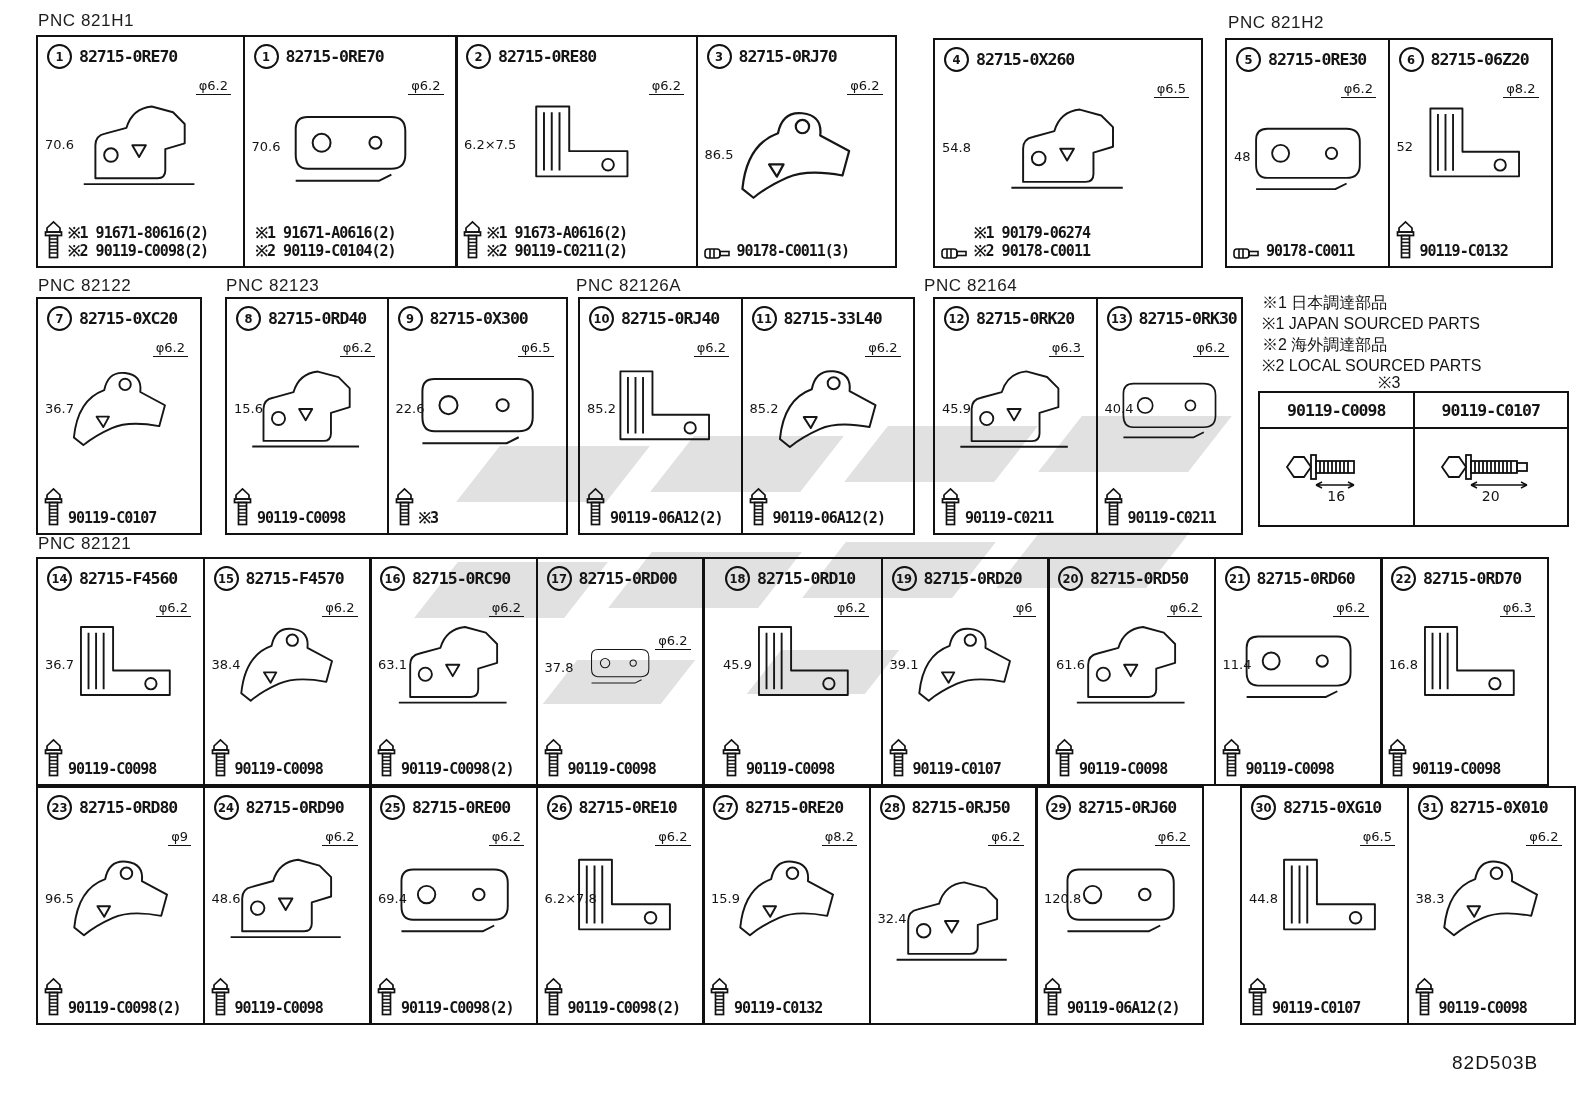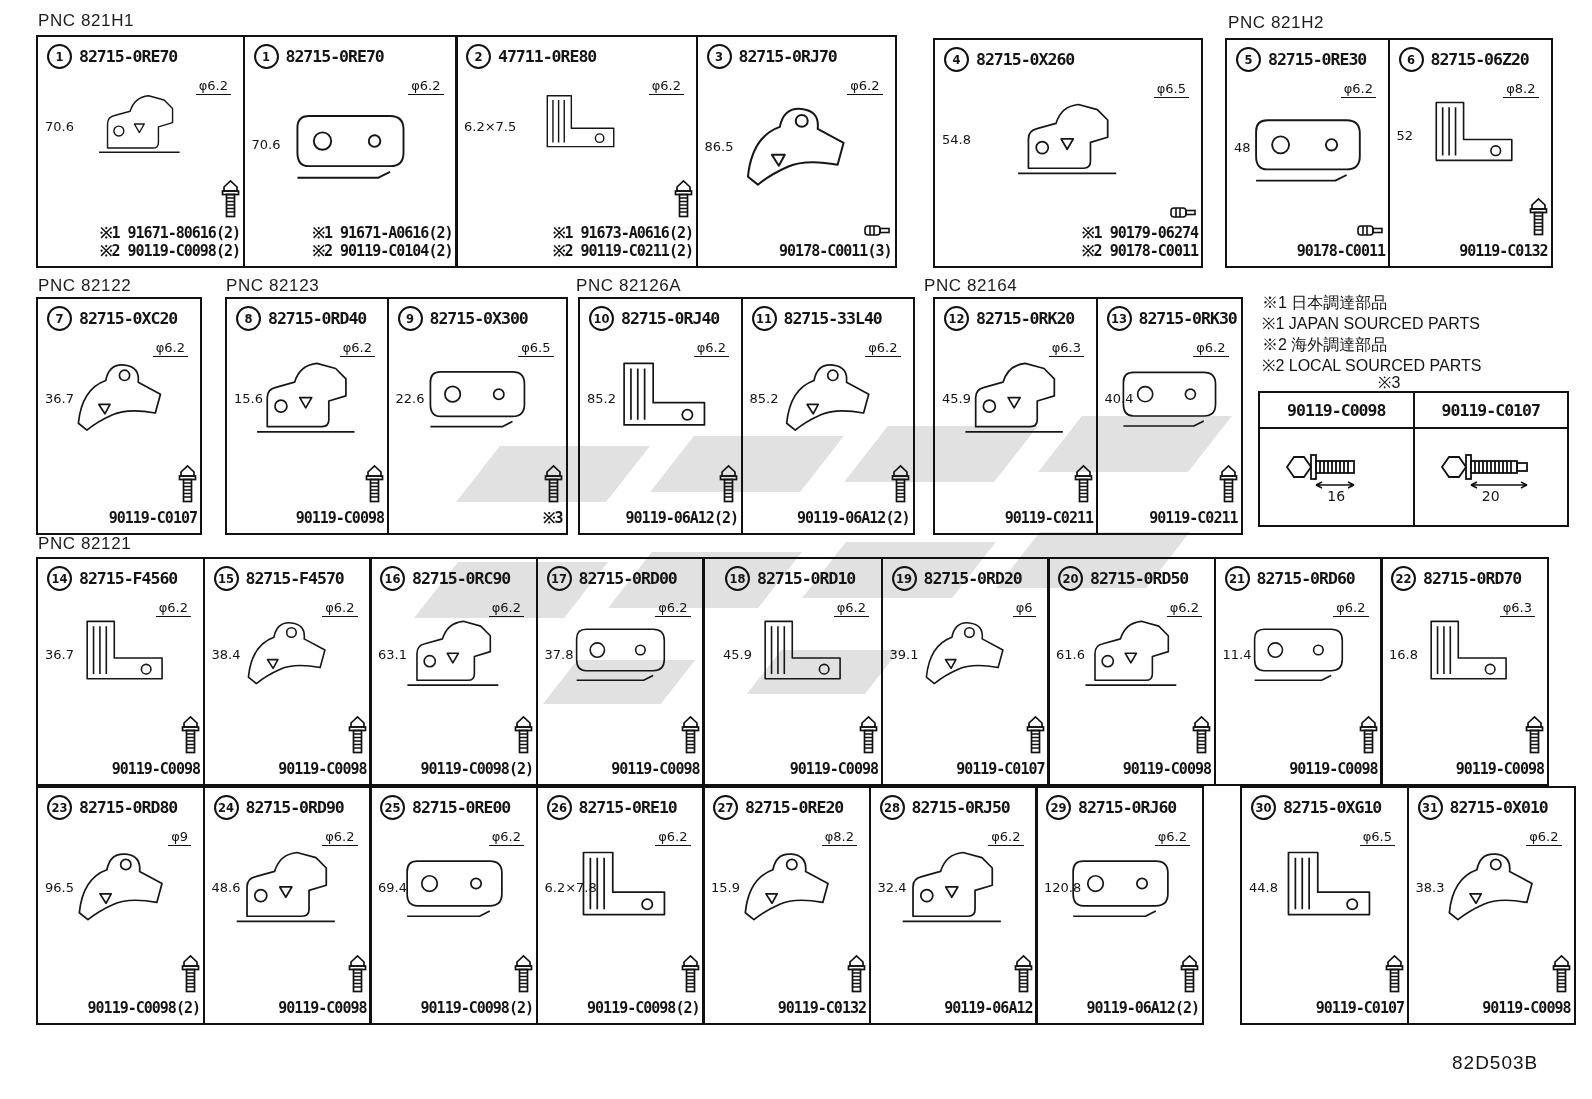--- a/index.html
+++ b/index.html
@@ -23,21 +23,21 @@
         display:flex;align-items:center;justify-content:center;
         font-size:11.5px;font-weight:bold;font-family:"DejaVu Sans",sans-serif;}
   .pn{font-family:"DejaVu Sans Mono",monospace;font-weight:bold;font-size:16.5px;
       letter-spacing:-1px;white-space:nowrap;}
   .draw{flex:1;position:relative;overflow:hidden;}
   .draw svg.shape{position:absolute;left:9%;top:13%;width:82%;height:72%;}
   .dim{position:absolute;font-size:13px;z-index:2;white-space:nowrap;
        font-family:"DejaVu Sans",sans-serif;}
   .p-phi{top:9px;right:12px;border-bottom:1.5px solid #111;padding:0 3px 1px 3px;}
   .p-num{left:7px;top:45%;}
-  .fast{margin-top:auto;display:flex;align-items:flex-end;gap:5px;padding:0 3px 6px 6px;z-index:2;flex-direction:column;}
+  .fast{margin-top:auto;display:flex;align-items:flex-end;gap:5px;padding:0 3px 6px 6px;z-index:2;}
   .fast-icon{flex:none;display:flex;align-items:flex-end;}
   .fast-lines{font-family:"DejaVu Sans Mono",monospace;font-weight:bold;font-size:15px;
               letter-spacing:-1px;line-height:1.2;white-space:nowrap;}
 
   
   .notes{position:absolute;left:1262px;top:292px;z-index:2;font-size:16px;line-height:21px;}
   .ref3{position:absolute;left:1378px;top:371px;z-index:2;font-size:16px;}
   .ref-table{position:absolute;left:1258px;top:391px;width:311px;height:136px;z-index:2;
              border:2.5px solid #111;display:flex;flex-direction:column;background:#fff;box-sizing:border-box;}
   .ref-head{display:flex;border-bottom:2.5px solid #111;height:34px;flex:none;}
@@ -134,21 +134,21 @@
       <span class="fast-icon"></span>
       <div class="fast-lines">
           <div>※1 91671-A0616(2)</div>
           <div>※2 90119-C0104(2)</div>
         </div>
     </div>
   </div>
     <div class="cell" style="width: 243px;">
     <div class="cell-head">
       <span class="circ">2</span>
-      <span class="pn">47711-0RE80</span>
+      <span class="pn">82715-0RE80</span>
     </div>
     <div class="draw">
       <svg class="shape" viewBox="0 0 140 112" preserveAspectRatio="xMidYMid meet">
           <g fill="none" stroke="#161616" stroke-width="2" stroke-linejoin="round">
             <path d="M28 18 H62 V64 H122 V90 H28 Z"></path>
             <path d="M36 24 V84 M44 24 V84 M52 24 V84"></path>
             <circle cx="102" cy="78" r="6"></circle>
           </g>
         </svg>
     <span class="dim p-num">6.2×7.5</span>
@@ -631,21 +631,21 @@
       <rect x="5.5" y="15.5" width="8" height="22"></rect>
       <path d="M5.5 19 H13.5 M5.5 22.5 H13.5 M5.5 26 H13.5 M5.5 29.5 H13.5 M5.5 33 H13.5"></path>
     </g>
   </svg>
         </span>
       <div class="fast-lines">
           <div>90119-C0098(2)</div>
         </div>
     </div>
   </div>
-    <div class="cell" style="width: 169px;">
+    <div class="cell" style="width: 169px; gap: 33px;">
     <div class="cell-head">
       <span class="circ">17</span>
       <span class="pn">82715-0RD00</span>
     </div>
     <div class="draw">
       <svg class="shape" viewBox="0 0 140 112" preserveAspectRatio="xMidYMid meet">
           <g fill="none" stroke="#161616" stroke-width="2" stroke-linejoin="round">
             <path d="M16 40 Q16 28 28 28 H112 Q126 28 126 42 V66 Q126 80 112 80 H28 Q16 80 16 66 Z"></path>
             <circle cx="42" cy="54" r="9"></circle>
             <circle cx="96" cy="54" r="6"></circle>
@@ -1007,35 +1007,20 @@
           <g fill="none" stroke="#161616" stroke-width="2" stroke-linejoin="round">
             <path d="M24 92 V58 Q24 48 34 46 L56 40 Q62 20 82 18 L104 24 L116 36 V56 L96 62 V84 Q96 92 88 92 Z"></path>
             <circle cx="40" cy="68" r="7"></circle>
             <path d="M62 58 h14 l-7 12 Z"></path>
             <path d="M12 98 H126"></path>
           </g>
         </svg>
     <span class="dim p-num">32.4</span>
         <span class="dim p-phi">φ6.2</span>
       </div>
-    <div class="fast">
-      <span class="fast-icon">
-          <svg width="19" height="40" viewBox="0 0 19 40">
-    <g fill="none" stroke="#111" stroke-width="1.7">
-      <path d="M3 8 L9.5 2 L16 8 V12 H3 Z"></path>
-      <rect x="1.5" y="12" width="16" height="3.5"></rect>
-      <rect x="5.5" y="15.5" width="8" height="22"></rect>
-      <path d="M5.5 19 H13.5 M5.5 22.5 H13.5 M5.5 26 H13.5 M5.5 29.5 H13.5 M5.5 33 H13.5"></path>
-    </g>
-  </svg>
-        </span>
-      <div class="fast-lines">
-          <div>90119-06A12</div>
-        </div>
-    </div>
   </div>
     <div class="cell" style="width: 169px;">
     <div class="cell-head">
       <span class="circ">29</span>
       <span class="pn">82715-0RJ60</span>
     </div>
     <div class="draw">
       <svg class="shape" viewBox="0 0 140 112" preserveAspectRatio="xMidYMid meet">
           <g fill="none" stroke="#161616" stroke-width="2" stroke-linejoin="round">
             <path d="M16 40 Q16 28 28 28 H112 Q126 28 126 42 V66 Q126 80 112 80 H28 Q16 80 16 66 Z"></path>

